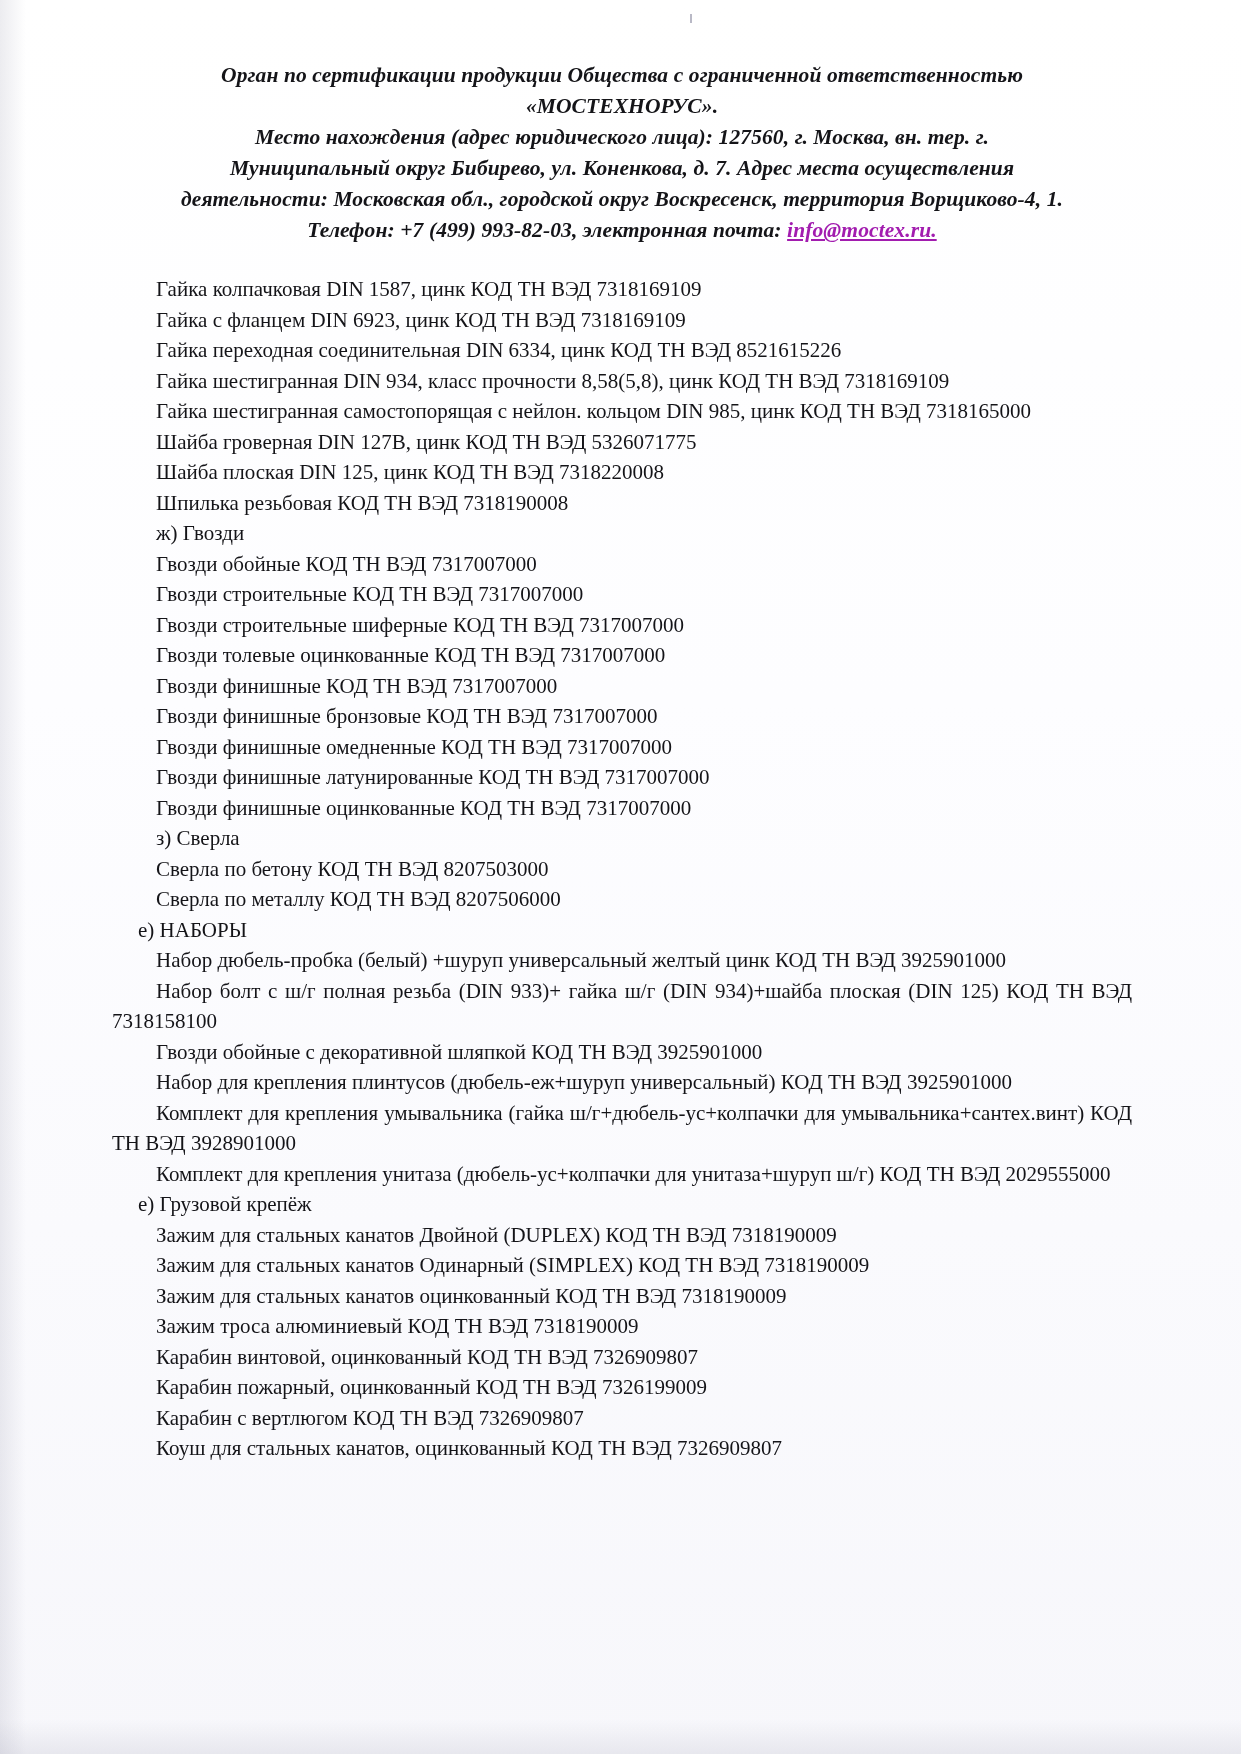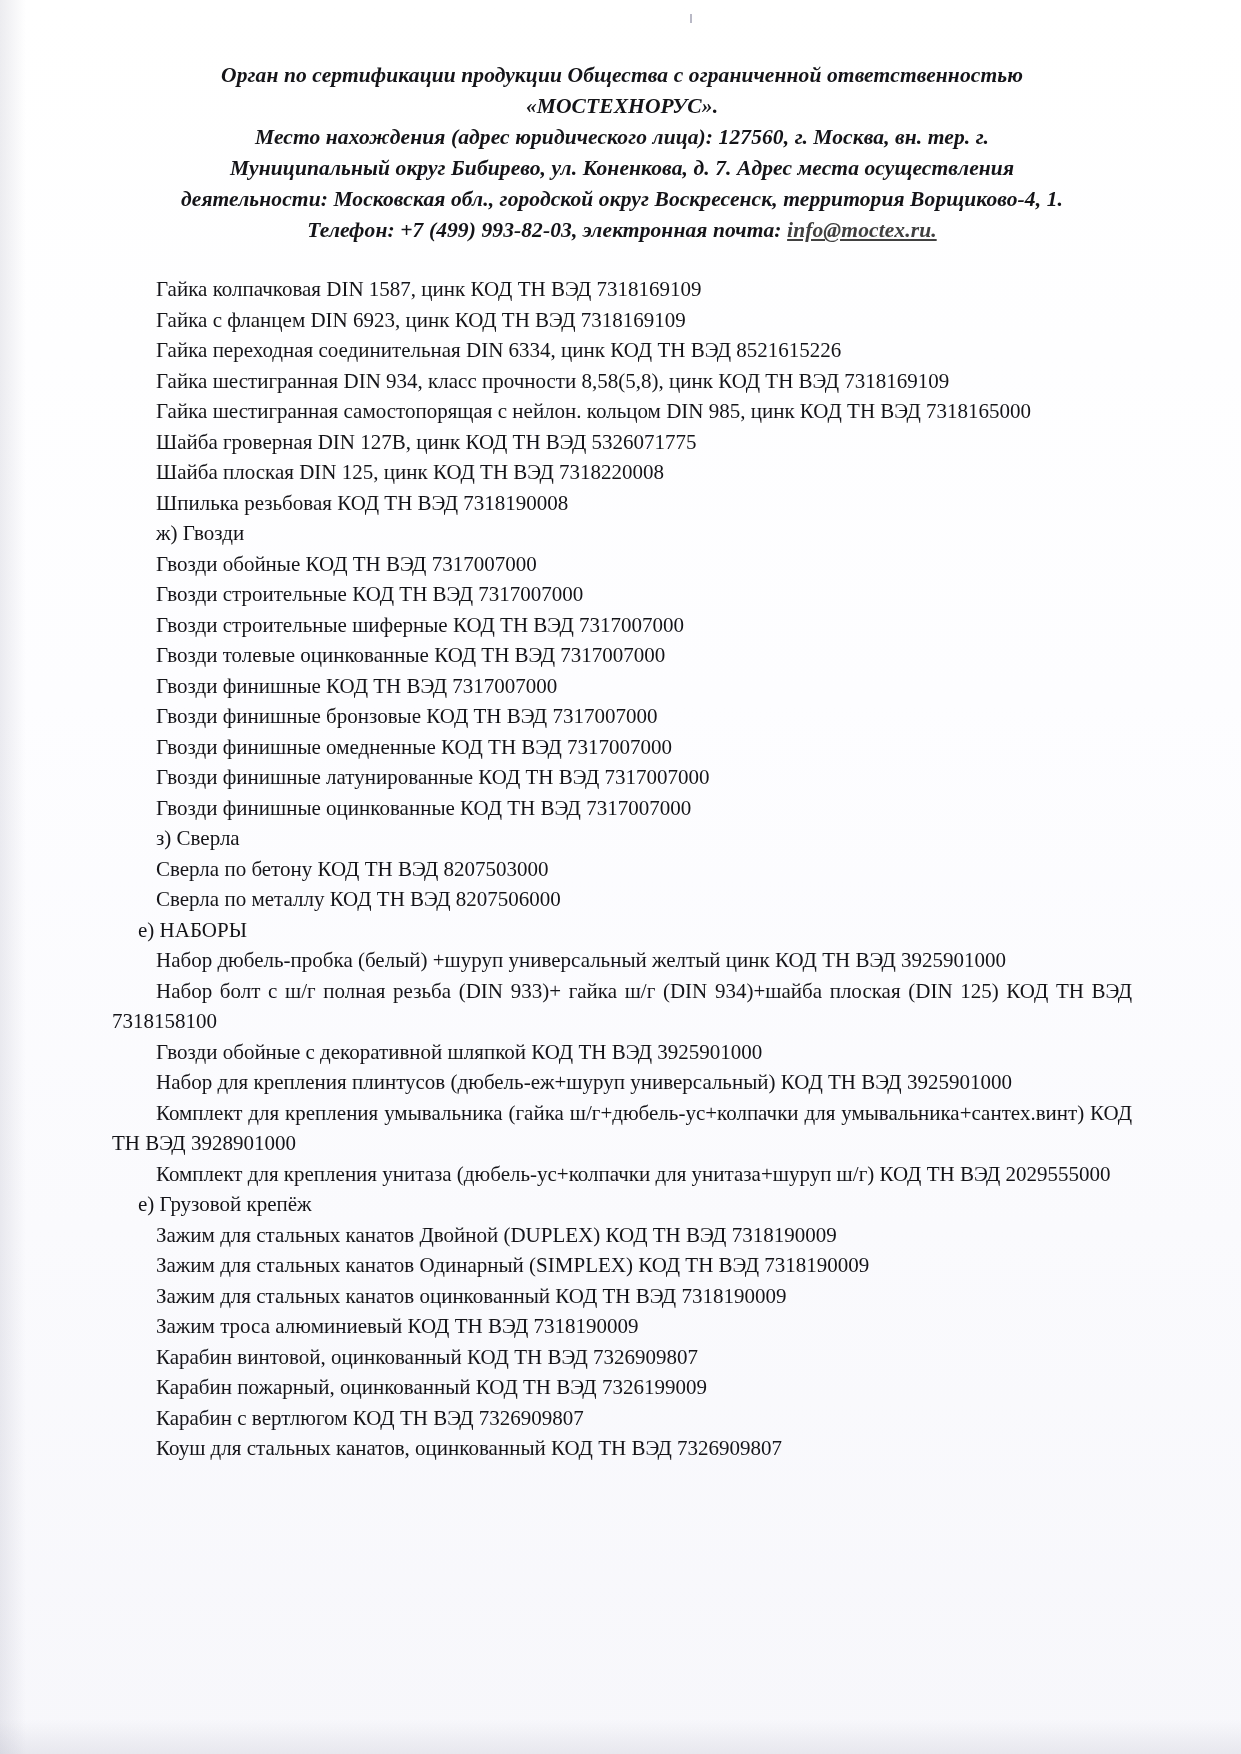--- a/index.html
+++ b/index.html
@@ -34,21 +34,21 @@
     font-weight: bold;
     font-style: italic;
     font-size: 21.5px;
     line-height: 31px;
     letter-spacing: 0.1px;
   }
   .header .line {
     display: block;
   }
   .header a.mail {
-    color: #404040;
+    color: #a21caf;
     text-decoration: underline;
     font-style: italic;
   }
   .body-list {
     margin-top: 28px;
     font-size: 21px;
     line-height: 30.5px;
   }
   .item {
     margin: 0;

